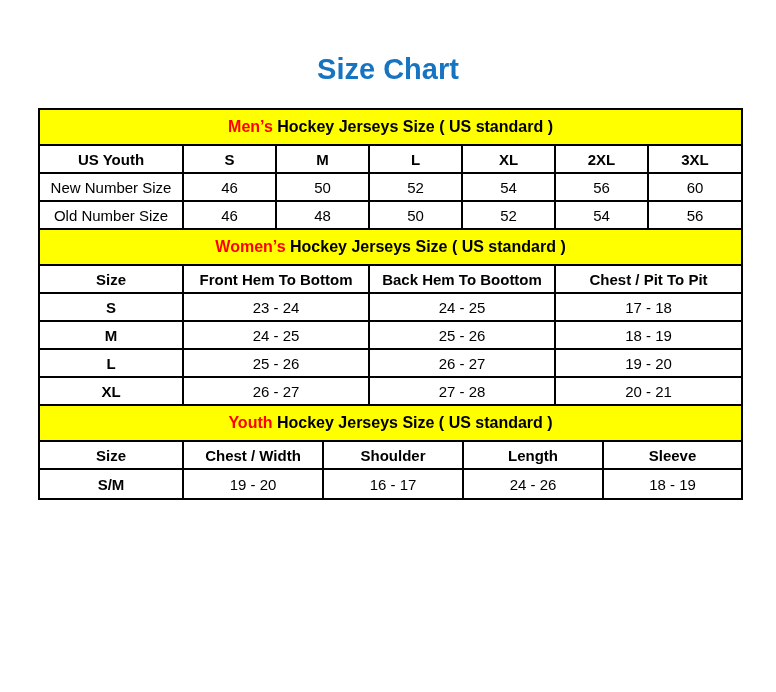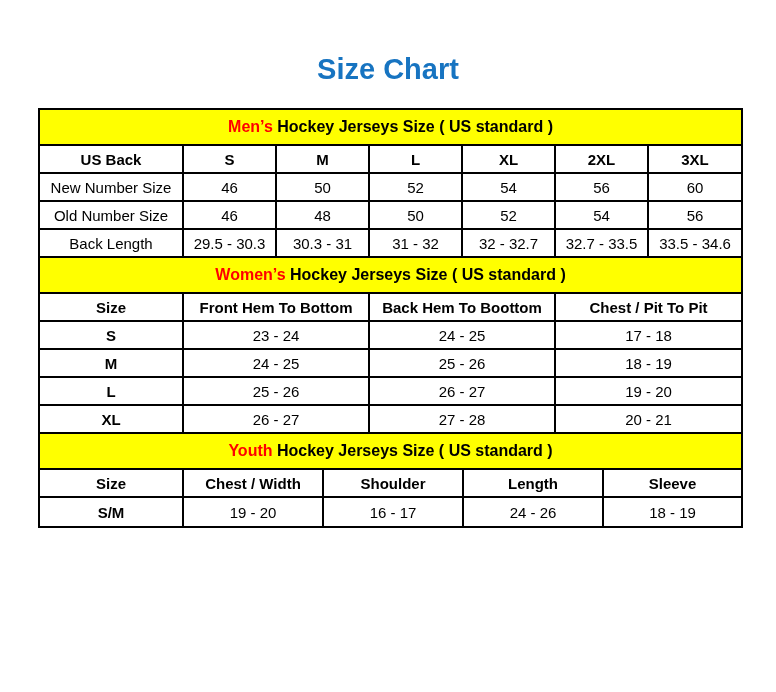--- a/index.html
+++ b/index.html
@@ -35,21 +35,21 @@
           <col style="width:93px">
           <col style="width:93px">
           <col style="width:93px">
           <col style="width:94px">
       </colgroup>
       <tbody>
           <tr class="banner-row">
         <td colspan="7"><span class="red">Men’s</span><span> Hockey Jerseys Size ( US standard )</span></td>
       </tr>
       <tr class="header-row">
-        <th>US Back</th>
+        <th>US Youth</th>
         <th>S</th>
         <th>M</th>
         <th>L</th>
         <th>XL</th>
         <th>2XL</th>
         <th>3XL</th>
       </tr>
       <tr class="data-row">
         <td>New Number Size</td>
         <td>46</td>
@@ -60,29 +60,20 @@
         <td>60</td>
       </tr>
       <tr class="data-row">
         <td>Old Number Size</td>
         <td>46</td>
         <td>48</td>
         <td>50</td>
         <td>52</td>
         <td>54</td>
         <td>56</td>
-      </tr>
-      <tr class="data-row">
-        <td>Back Length</td>
-        <td>29.5 - 30.3</td>
-        <td>30.3 - 31</td>
-        <td>31 - 32</td>
-        <td>32 - 32.7</td>
-        <td>32.7 - 33.5</td>
-        <td>33.5 - 34.6</td>
       </tr>
     </tbody>
       </table>
 
     <table class="size-table womens">
       <colgroup>
         <col style="width:144px">
           <col style="width:186px">
           <col style="width:186px">
           <col style="width:187px">

